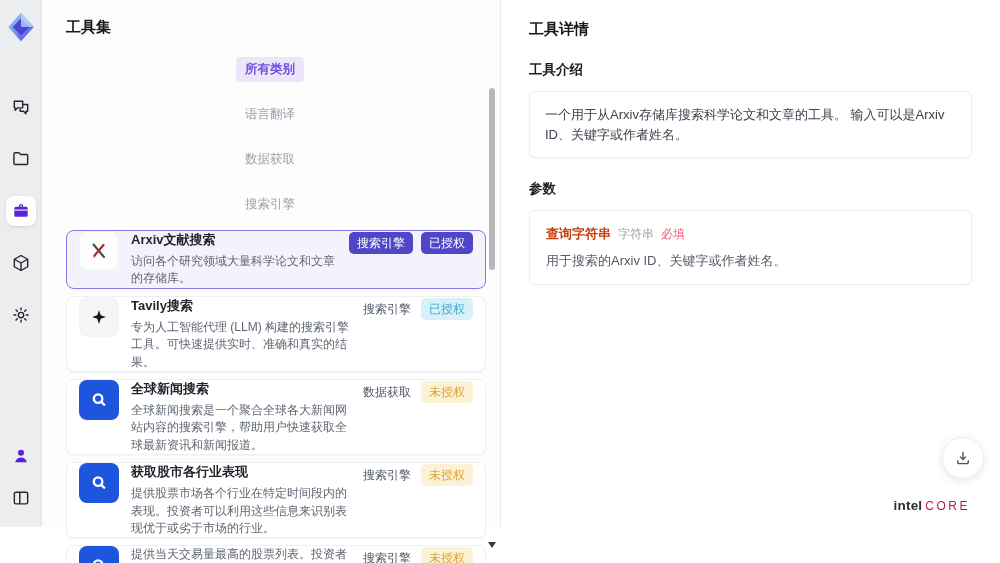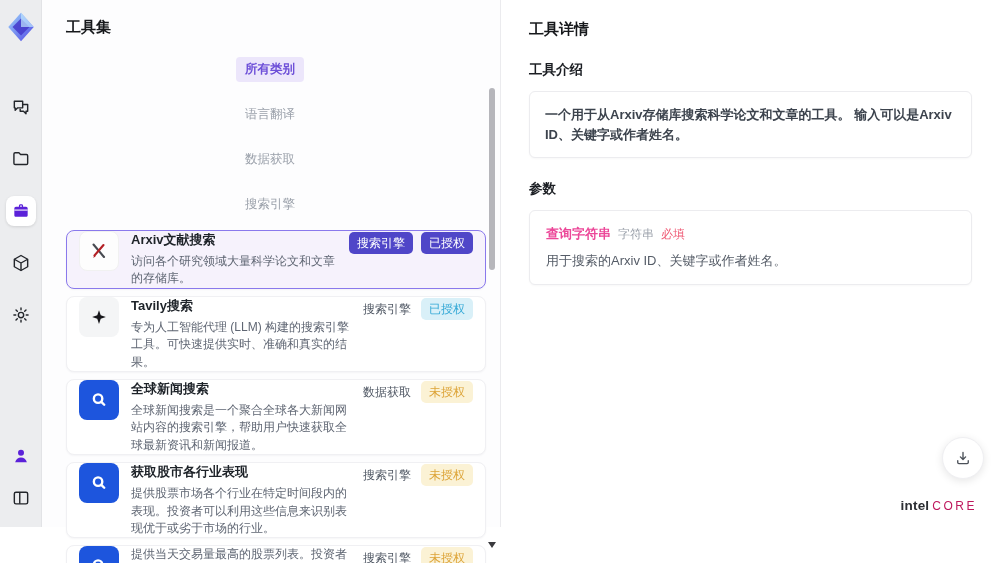--- a/index.html
+++ b/index.html
@@ -51,34 +51,34 @@
   .scroll-arrow { position:absolute; bottom:2px; left:-1px; width:0; height:0;
     border-left:4px solid transparent; border-right:4px solid transparent; border-top:6px solid #3a3a3e; }
 
   
   .detail-panel { flex:1; height:100%; background:#fff; border-left:1px solid #ebebee;
     padding:20px 28px; position:relative; }
   .detail-title { font-size:15px; font-weight:bold; color:#17191c; margin-bottom:22px; }
   .section-heading { font-size:13.5px; font-weight:bold; color:#1b1e23; margin-bottom:12px; }
   .info-box { background:#fff; border:1px solid #ececef; border-radius:6px; padding:13px 15px;
     font-size:13px; color:#3c434d; line-height:1.5; margin-bottom:22px;
-    box-shadow:0 1px 2px rgba(20,20,40,.03);font-weight:bold; }
+    box-shadow:0 1px 2px rgba(20,20,40,.03); }
   .param-box { background:#fff; border:1px solid #ececef; border-radius:6px; padding:14px 16px;
     box-shadow:0 1px 2px rgba(20,20,40,.03); }
   .param-head { display:flex; align-items:baseline; gap:7px; margin-bottom:9px; }
-  .param-name { font-size:13px; font-weight:bold; color:#ec4899; }
+  .param-name { font-size:13px; font-weight:bold; color:#c2410c; }
   .param-type { font-size:12px; color:#9aa0aa; }
   .param-required { font-size:12px; color:#ef5b76; }
   .param-desc { font-size:13px; color:#555c67; }
 
   
   .fab { position:absolute; right:16px; bottom:48px; width:42px; height:42px; border-radius:50%;
     background:#fff; border:1px solid #efeff2; box-shadow:0 2px 8px rgba(0,0,0,.10);
     display:flex; align-items:center; justify-content:center; cursor:pointer; }
-  .brand { position:absolute; right:23px; bottom:14px; display:flex; align-items:baseline; gap:3px;text-align:center; }
+  .brand { position:absolute; right:30px; bottom:14px; display:flex; align-items:baseline; gap:3px;text-align:center; }
   .brand-intel { font-size:13.5px; font-weight:bold; color:#2c2e33; letter-spacing:.2px; }
   .brand-core { font-size:12px; font-weight:normal; color:#be185d; letter-spacing:2.5px;
     text-transform:uppercase; }
 </style>
 </head>
 <body>
 
 <div class="app">
 
   <div class="rail">

